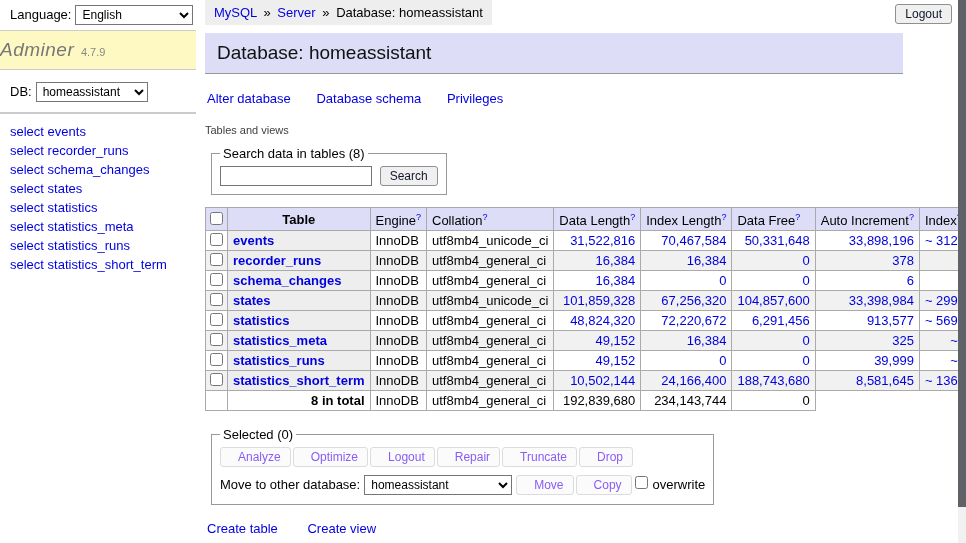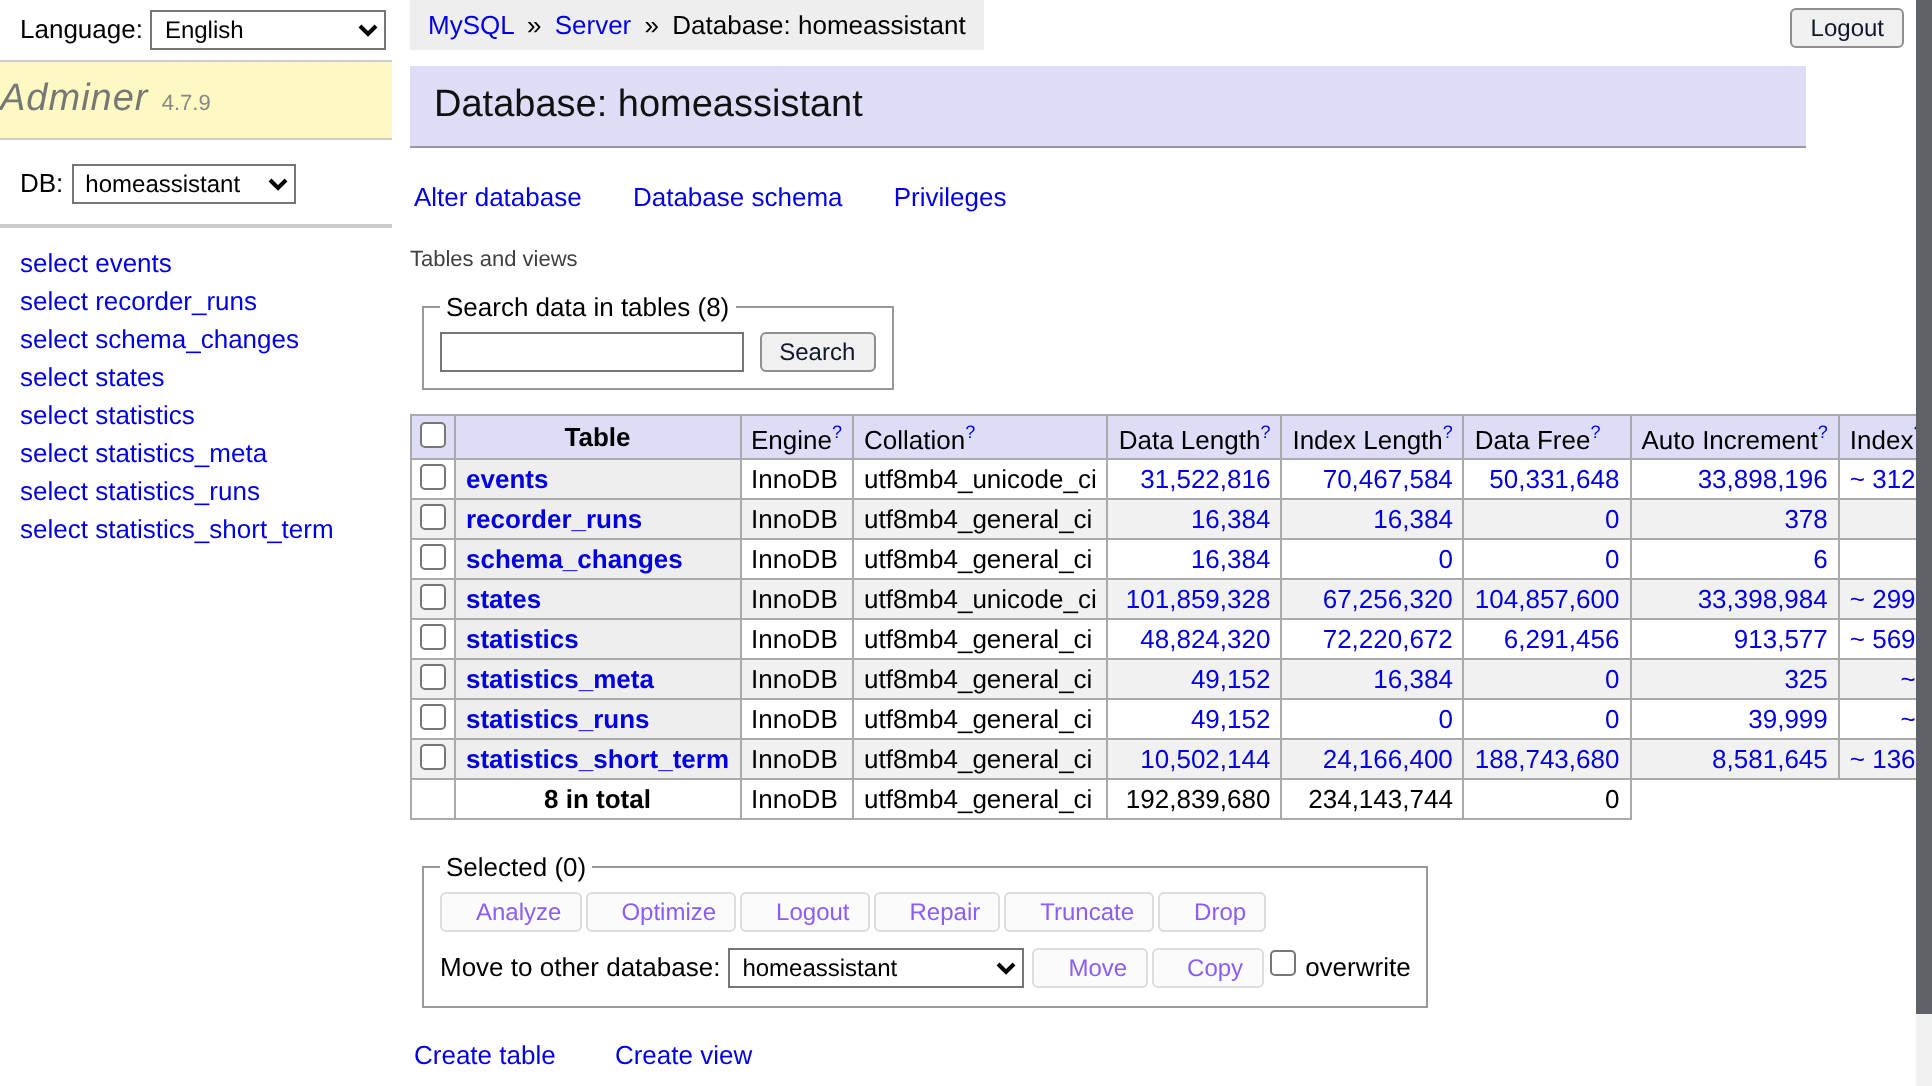--- a/index.html
+++ b/index.html
@@ -78,21 +78,21 @@
   }
   table.tables thead td, table.tables thead th { background: var(--head-bg, #ddf); font-weight: normal; text-align: left; }
   table.tables thead th.col-table { font-weight: bold; text-align: center; }
   table.tables sup a { font-size: 9px; }
   table.tables tbody th.name { background: #eee; text-align: left; }
   table.tables tbody th.name a { font-weight: bold; }
   table.tables tbody tr.even td { background: #f1f1f1; }
   table.tables td.num { text-align: right; }
   table.tables td.chk, table.tables thead td.chk { text-align: center; width: 24px; padding: 1px 3px; }
   table.tables tfoot td, table.tables tfoot th { background: #fff; }
-  table.tables tfoot th { text-align: center; }
+  table.tables tfoot th { text-align: right; }
   table.tables tfoot td.num { color: #000; }
   table.tables tfoot td.noborder { border: none; background: transparent; }
   .col-table { width: 120px; } .col-engine { width: 44px; } .col-collation { width: 100px; }
   .col-dlen { width: 72px; } .col-ilen { width: 74px; } .col-dfree { width: 66px; }
   .col-autoinc { width: 80px; } .col-rows { width: 60px; }
   input[type=checkbox] { margin: 1px; }
 
   
   .selected-fieldset { margin-top: 16px; padding-bottom: 9px; }
   .selected-fieldset .btn-row button { margin-right: 2px; }

